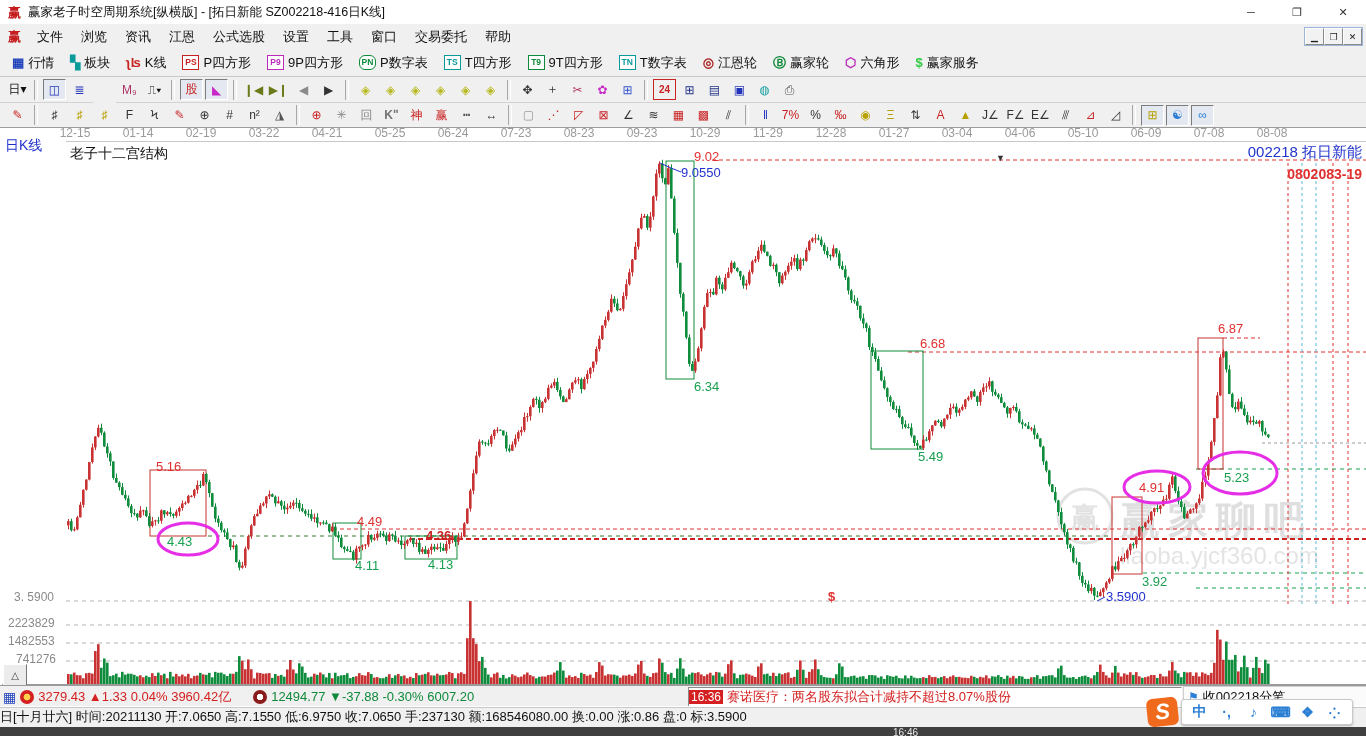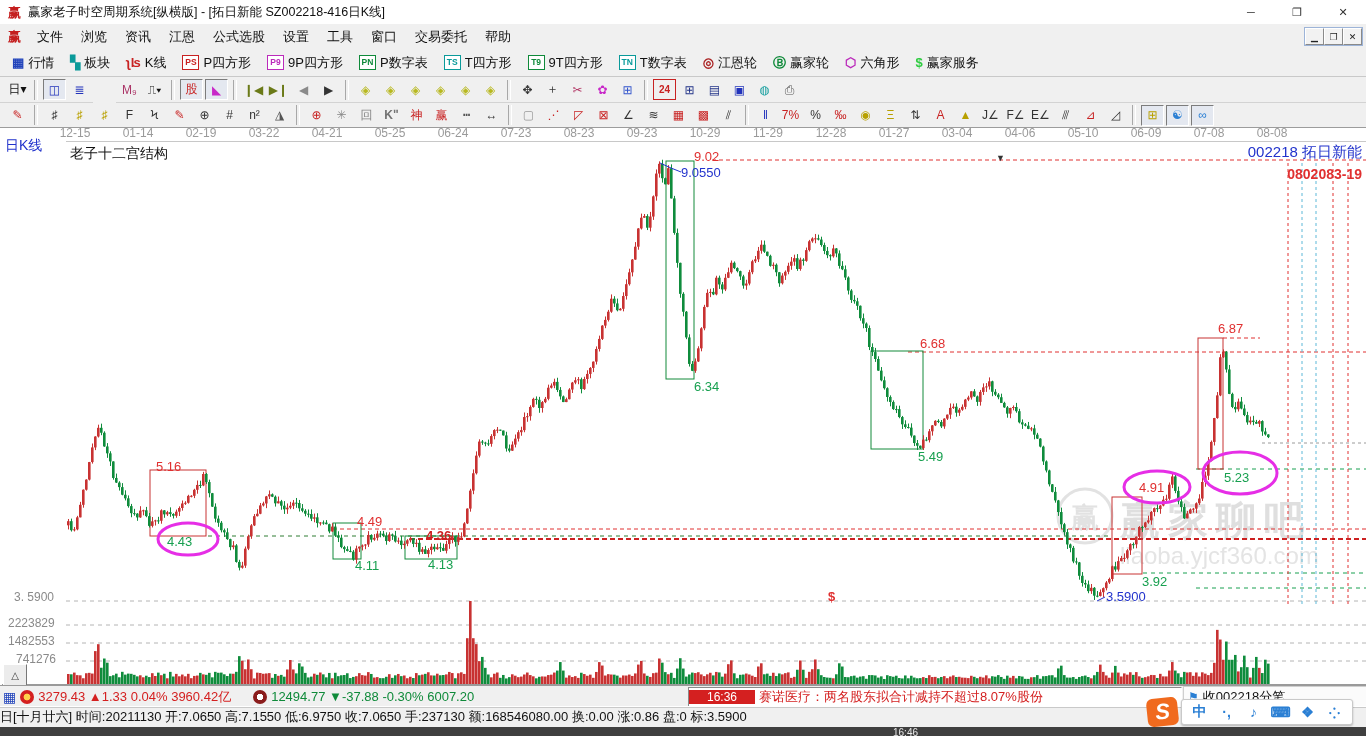--- a/index.html
+++ b/index.html
@@ -34,21 +34,21 @@
   
   #status-indices{position:absolute;top:685px;left:0;width:1366px;height:21px;background:#f0f0f0;border-top:1px solid #9a9a9a;display:flex;align-items:center;font-size:13px;}
   .idx-icon{width:14px;height:14px;border-radius:50%;margin:0 4px;flex:none;}
   #grid-icon{color:#2244bb;font-size:14px;margin-left:3px;}
   .sh-dot{background:radial-gradient(circle at 50% 50%, #ffd24a 0 35%, #d42020 36% 100%);}
   .sz-dot{background:radial-gradient(circle at 50% 50%, #ffffff 0 30%, #8a1c1c 31% 100%);}
   .red-t{color:#d42020;white-space:nowrap;}
   .grn-t{color:#0f8a3a;white-space:nowrap;}
   #news-panel{position:absolute;left:688px;top:1px;width:492px;height:18px;background:#fff;border:1px solid;border-color:#8a8a8a #fff #fff #8a8a8a;display:flex;align-items:center;overflow:hidden;white-space:nowrap;font-size:13px;}
   .news-text{color:#d42020;margin:0 4px;flex:none;}
-  .news-badge{background:#d42020;color:#fff;font-size:12px;padding:0 18px;flex:none;}
+  .news-badge{background:#d42020;color:#fff;font-size:12px;padding:0 2px;flex:none;}
   #tick-cell{position:absolute;left:1183px;top:0;width:183px;height:20px;background:#fbfbfb;border:1px solid #cfcfcf;display:flex;align-items:center;font-size:13px;color:#111;}
   #tick-cell .icn{color:#2a7fd4;margin:0 4px;font-size:12px;}
   #status-detail{position:absolute;top:706px;left:0;width:1366px;height:21px;background:#f0f0f0;border-top:1px solid #ffffff;box-shadow:inset 0 1px 0 #c9c9c9;display:flex;align-items:center;font-size:13px;color:#111;padding-left:0;box-sizing:border-box;white-space:nowrap;}
   #bottom-strip{position:absolute;top:727px;left:0;width:1366px;height:9px;background:#3f3f3f;overflow:hidden;}
   #taskbar-clock{position:absolute;left:893px;top:0;color:#e8e8e8;font-size:10px;}
   
   #ime{position:absolute;left:1147px;top:698px;display:flex;align-items:center;z-index:40;}
   #ime-logo{width:31px;height:28px;background:#f06a1e;border-radius:6px;color:#fff;font-weight:bold;font-style:italic;font-size:22px;display:flex;align-items:center;justify-content:center;transform:rotate(-6deg);}
   #ime-panel{margin-left:3px;height:24px;background:#fff;border:1px solid #c9c9c9;border-radius:3px;box-shadow:0 1px 2px rgba(0,0,0,.25);display:flex;align-items:center;padding:0 4px;}
   .ime-btn{width:27px;height:20px;border:none;background:transparent;color:#2a7fd4;font-size:14px;font-weight:bold;display:flex;align-items:center;justify-content:center;}
@@ -104,21 +104,21 @@
       </button>
       <button class="tb-btn">
         <span class="tb-badge" style="color: rgb(200, 34, 34); border-color: rgb(200, 34, 34);">PS</span>
         <span>P四方形</span>
       </button>
       <button class="tb-btn">
         <span class="tb-badge" style="color: rgb(187, 42, 187); border-color: rgb(187, 42, 187);">P9</span>
         <span>9P四方形</span>
       </button>
       <button class="tb-btn">
-        <span class="tb-badge" style="color: rgb(15, 138, 58); border-color: rgb(15, 138, 58);">PN</span>
+        <span class="tb-badge" style="color: rgb(15, 138, 58); border-color: rgb(15, 138, 58); border-radius: 6px;">PN</span>
         <span>P数字表</span>
       </button>
       <button class="tb-btn">
         <span class="tb-badge" style="color: rgb(10, 154, 154); border-color: rgb(10, 154, 154);">TS</span>
         <span>T四方形</span>
       </button>
       <button class="tb-btn">
         <span class="tb-badge" style="color: rgb(15, 138, 58); border-color: rgb(15, 138, 58);">T9</span>
         <span>9T四方形</span>
       </button>

